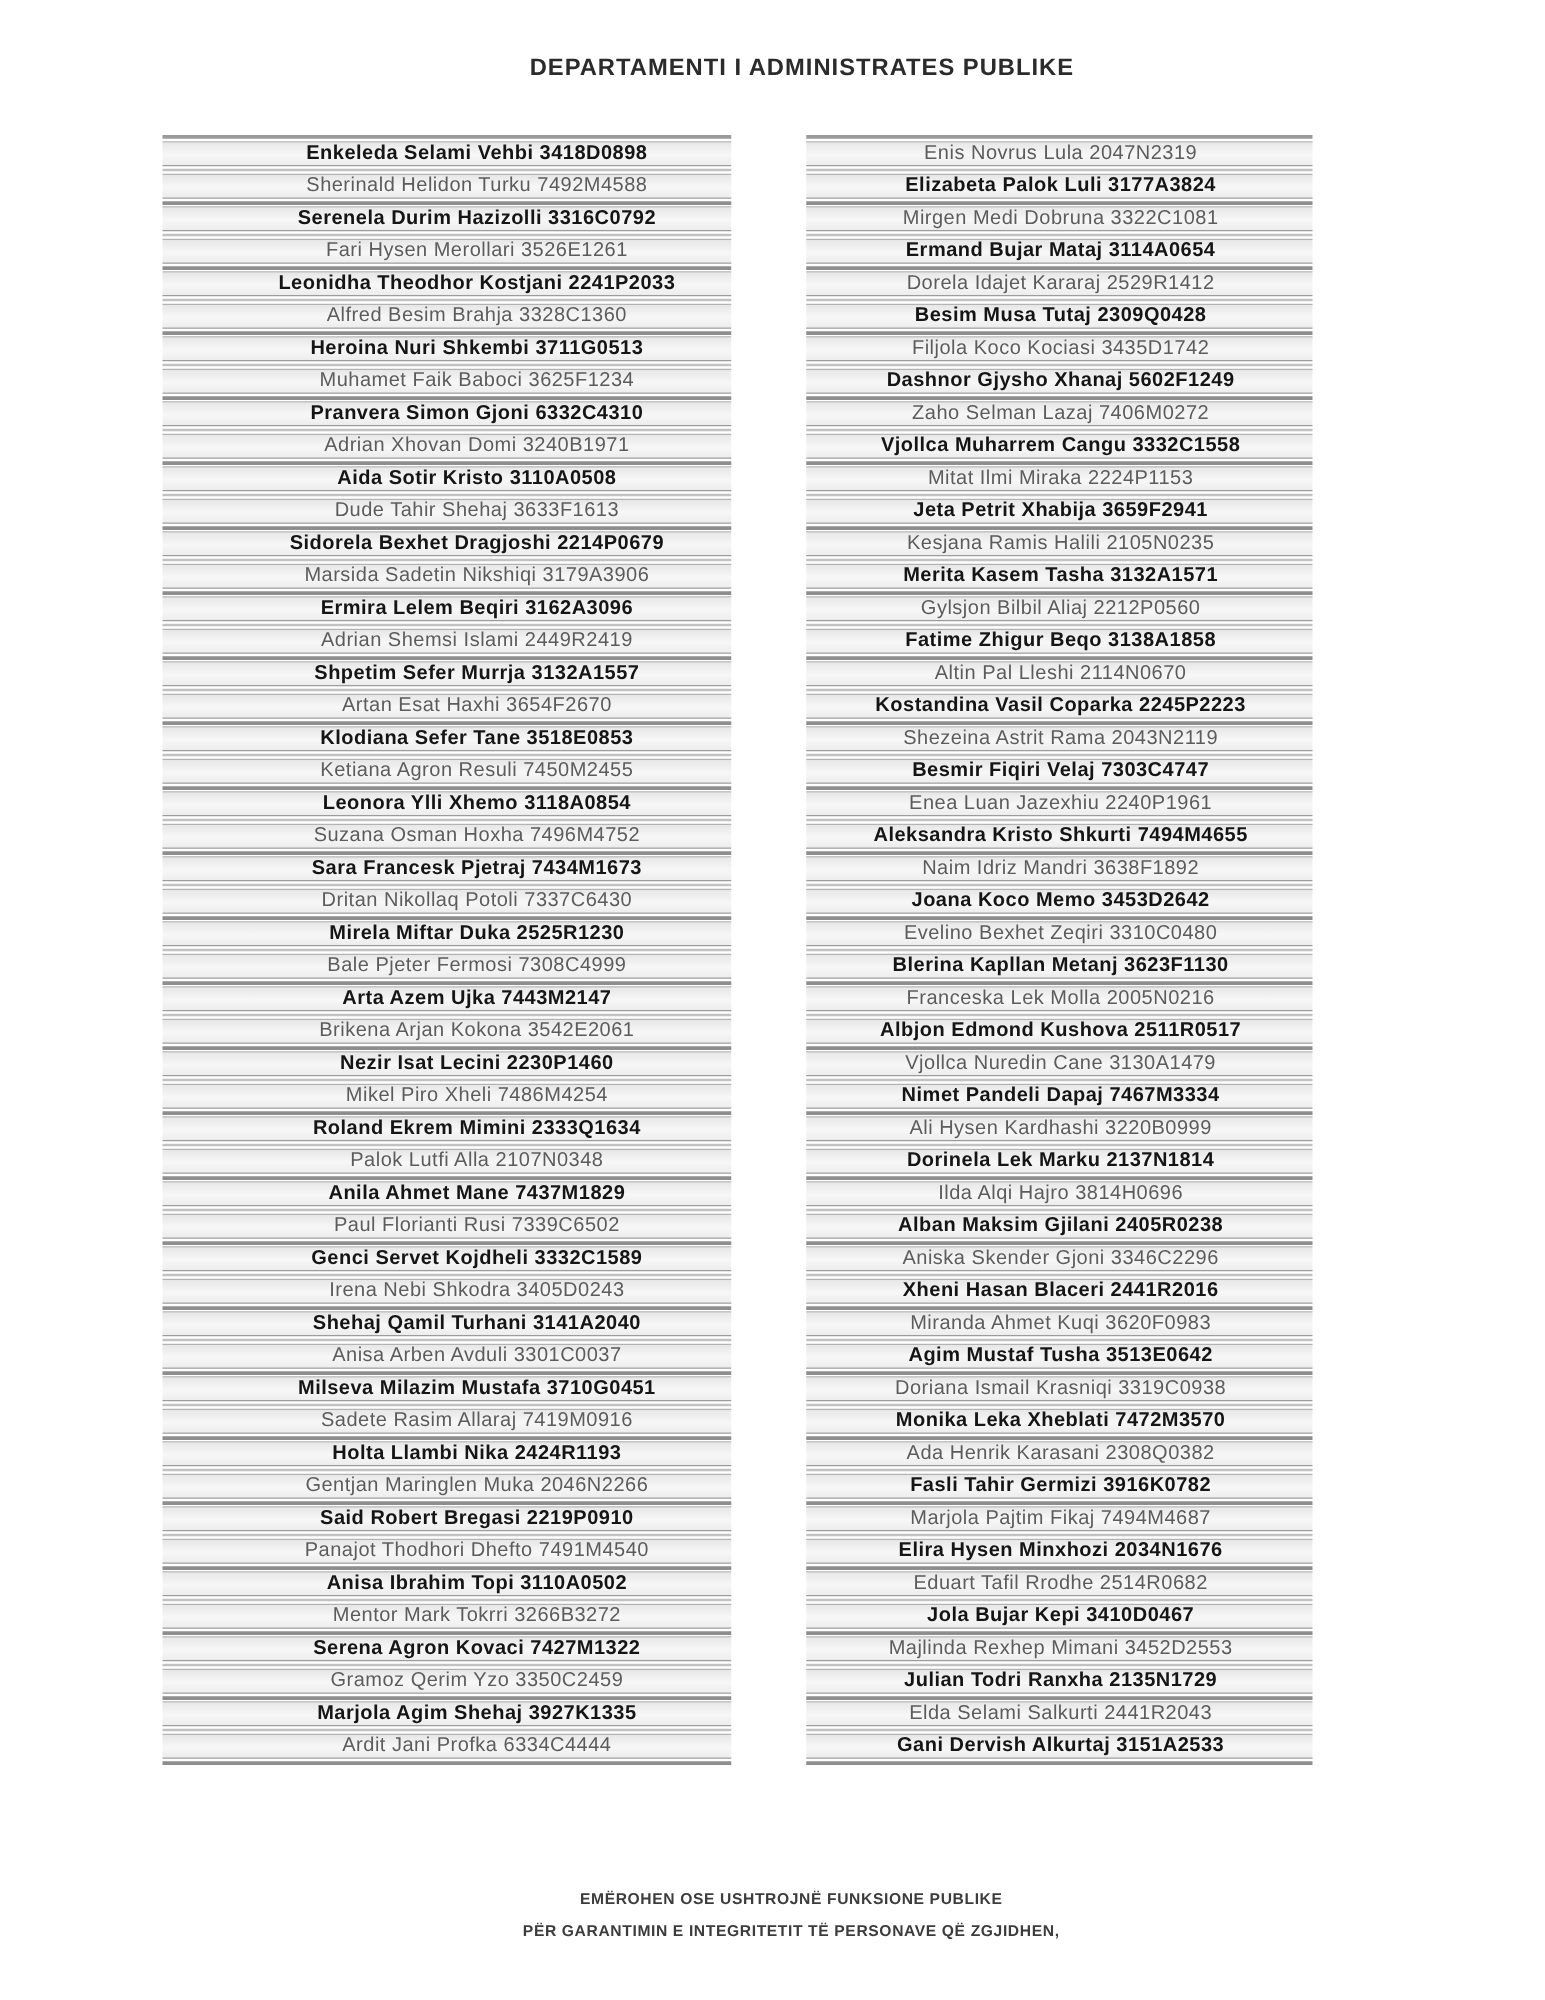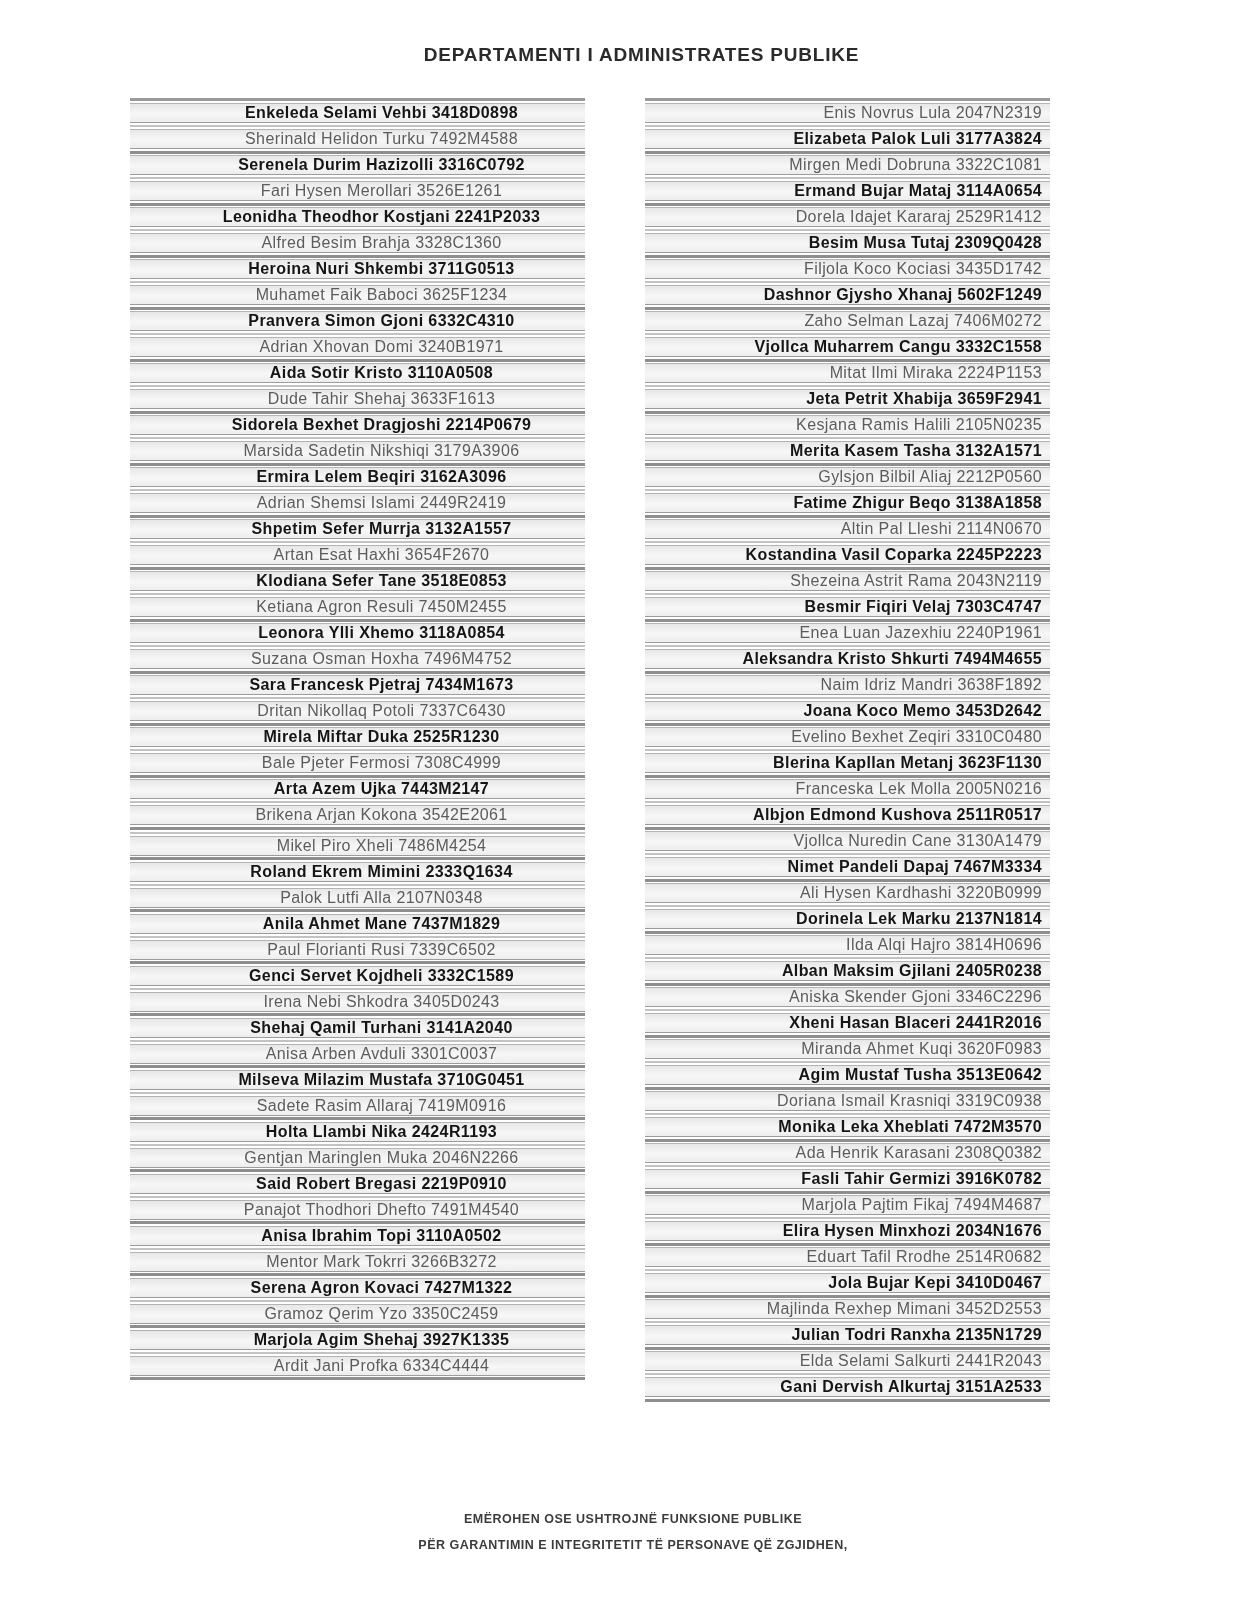--- a/index.html
+++ b/index.html
@@ -11,40 +11,40 @@
     overflow:hidden;
   }
   .title{
     position:absolute;
     top:44px;left:0;width:1236px;
     text-align:center;
     padding-left:47px;box-sizing:border-box;
     font-size:19px;font-weight:600;letter-spacing:0.8px;
     color:#2b2b2b;
   }
-  .col{position:absolute;top:98px;}
+  .col{position:absolute;top:108px;}
   .col-left{left:130px;width:455px;}
   .col-right{left:645px;width:405px;}
   .sep{height:2px;background:#c2c2c2;margin:2px 0;}
   .sep.thick{height:3px;background:#8e8e8e;margin:1.5px 0;}
   .sep.lead{height:3px;background:#9a9a9a;margin:0 0 2px 0;}
   .bar{
     height:18px;
     line-height:18px;
     border-top:1px solid #b3b3b3;
     border-bottom:1px solid #9c9c9c;
     background:linear-gradient(180deg,#e7e7e7 0%,#f7f7f7 55%,#ededed 100%);
     font-size:16px;
     letter-spacing:0.4px;
     white-space:nowrap;
     overflow:hidden;
     box-sizing:content-box;
   }
   .col-left .bar{text-align:center;padding-left:70px;padding-right:22px;}
-  .col-right .bar{text-align:right;padding-right:8px;padding-left:10px;}
+  .col-right .bar{text-align:center;padding-right:8px;padding-left:10px;}
   .bar.bold{font-weight:700;color:#151515;}
   .bar.normal{font-weight:400;color:#5c5c5c;}
   .footer{
     position:absolute;
     top:1506px;left:0;width:1236px;
     text-align:center;
     padding-left:30px;box-sizing:border-box;
     font-size:12.5px;font-weight:700;letter-spacing:0.5px;
     color:#3c3c3c;
     line-height:26px;
@@ -106,20 +106,21 @@
     <div class="bar normal">Dritan Nikollaq Potoli 7337C6430</div>
     <div class="sep thick"></div>
     <div class="bar bold">Mirela Miftar Duka 2525R1230</div>
     <div class="sep"></div>
     <div class="bar normal">Bale Pjeter Fermosi 7308C4999</div>
     <div class="sep thick"></div>
     <div class="bar bold">Arta Azem Ujka 7443M2147</div>
     <div class="sep"></div>
     <div class="bar normal">Brikena Arjan Kokona 3542E2061</div>
     <div class="sep thick"></div>
+    <div class="bar bold">Nezir Isat Lecini 2230P1460</div>
     <div class="sep"></div>
     <div class="bar normal">Mikel Piro Xheli 7486M4254</div>
     <div class="sep thick"></div>
     <div class="bar bold">Roland Ekrem Mimini 2333Q1634</div>
     <div class="sep"></div>
     <div class="bar normal">Palok Lutfi Alla 2107N0348</div>
     <div class="sep thick"></div>
     <div class="bar bold">Anila Ahmet Mane 7437M1829</div>
     <div class="sep"></div>
     <div class="bar normal">Paul Florianti Rusi 7339C6502</div>

